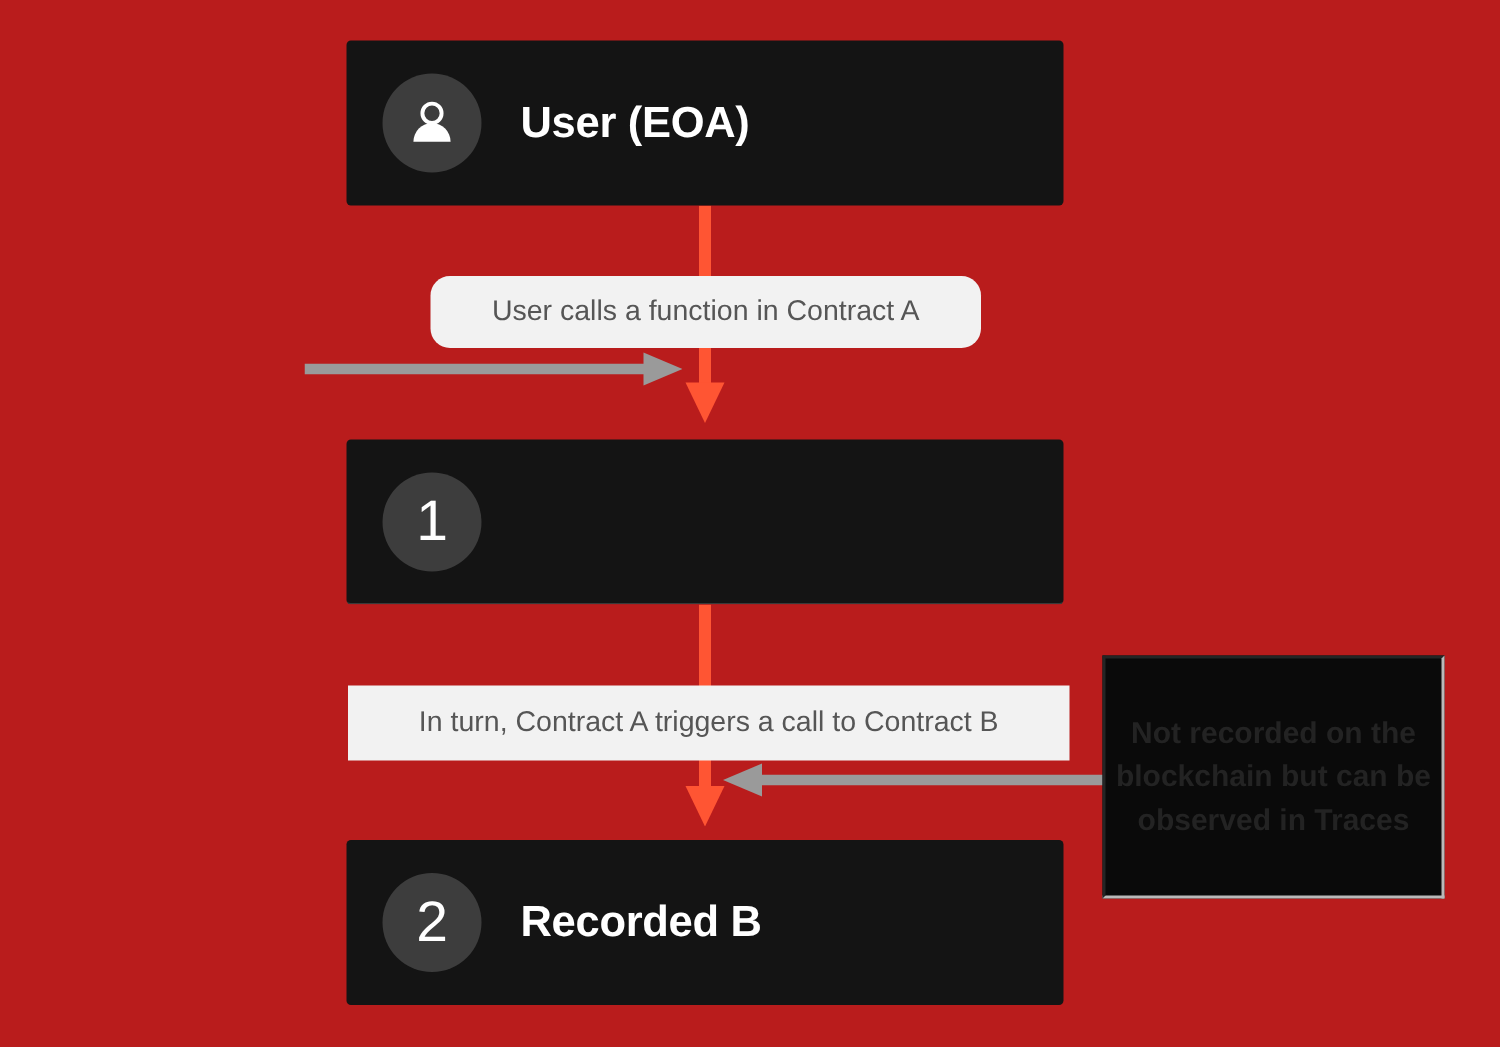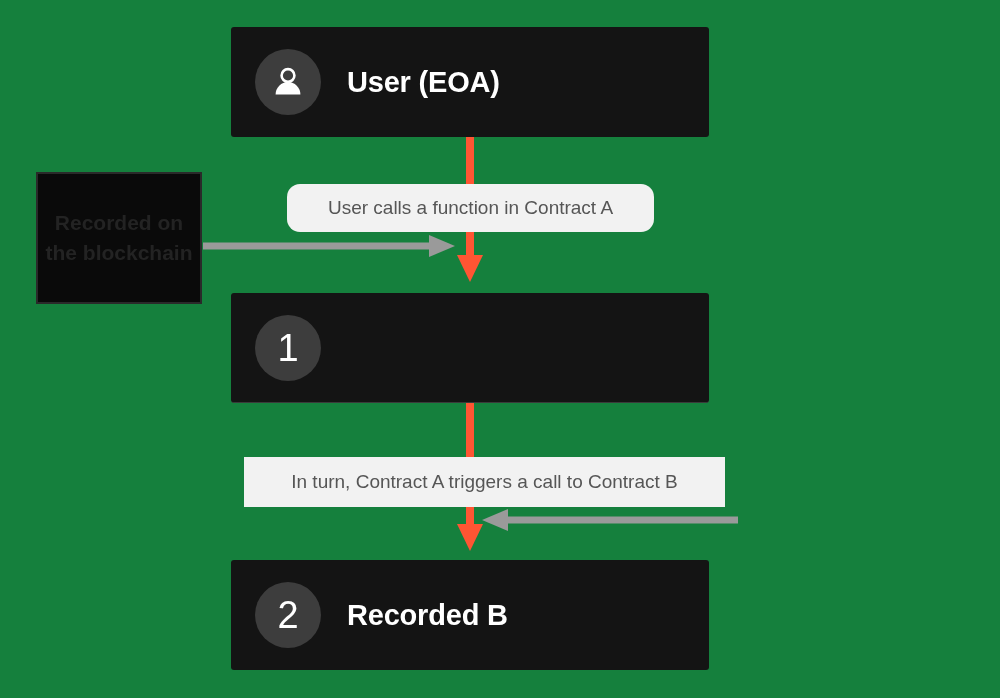--- a/index.html
+++ b/index.html
@@ -7,21 +7,21 @@
     padding: 0;
     background: #000000;
   }
   body {
     font-family: "Liberation Sans", sans-serif;
   }
   #canvas {
     position: relative;
     width: 1000px;
     height: 698px;
-    background: #15803d;
+    background: #b91c1c;
     overflow: hidden;
   }
 
   
   .node {
     position: absolute;
     left: 231px;
     width: 478px;
     background: #141414;
     border-radius: 3px;
@@ -79,21 +79,21 @@
     color: #565656;
     font-size: 19px;
     display: flex;
     align-items: center;
     justify-content: center;
     box-sizing: border-box;
     z-index: 4;
     white-space: nowrap;
   }
   .chip-1 { left: 287px; top: 184px; width: 367px; height: 48px; border-radius: 13px; }
-  .chip-2 { left: 232px; top: 457px; width: 481px; height: 50px; margin-left: 12px; }
+  .chip-2 { left: 232px; top: 457px; width: 481px; height: 50px; }
 
   
   .note {
     position: absolute;
     background: #0a0a0a;
     color: #232323;
     font-weight: bold;
     text-align: center;
     box-sizing: border-box;
     display: flex;
@@ -177,16 +177,16 @@
     </svg>
   </div>
 
   <div class="gray-arrow gray-right">
     <svg viewBox="0 0 258 28" preserveAspectRatio="none" aria-hidden="true">
       <rect x="26" y="10.5" width="232" height="7" fill="#9a9a9a"></rect>
       <polygon points="28,3 28,25 2,14" fill="#9a9a9a"></polygon>
     </svg>
   </div>
 
-  <div class="note note-left">Recorded on the blockchain</div>
 
+  <div class="note note-right">Not recorded on the blockchain but can be observed in Traces</div>
 
 </div>
 
 </body></html>

